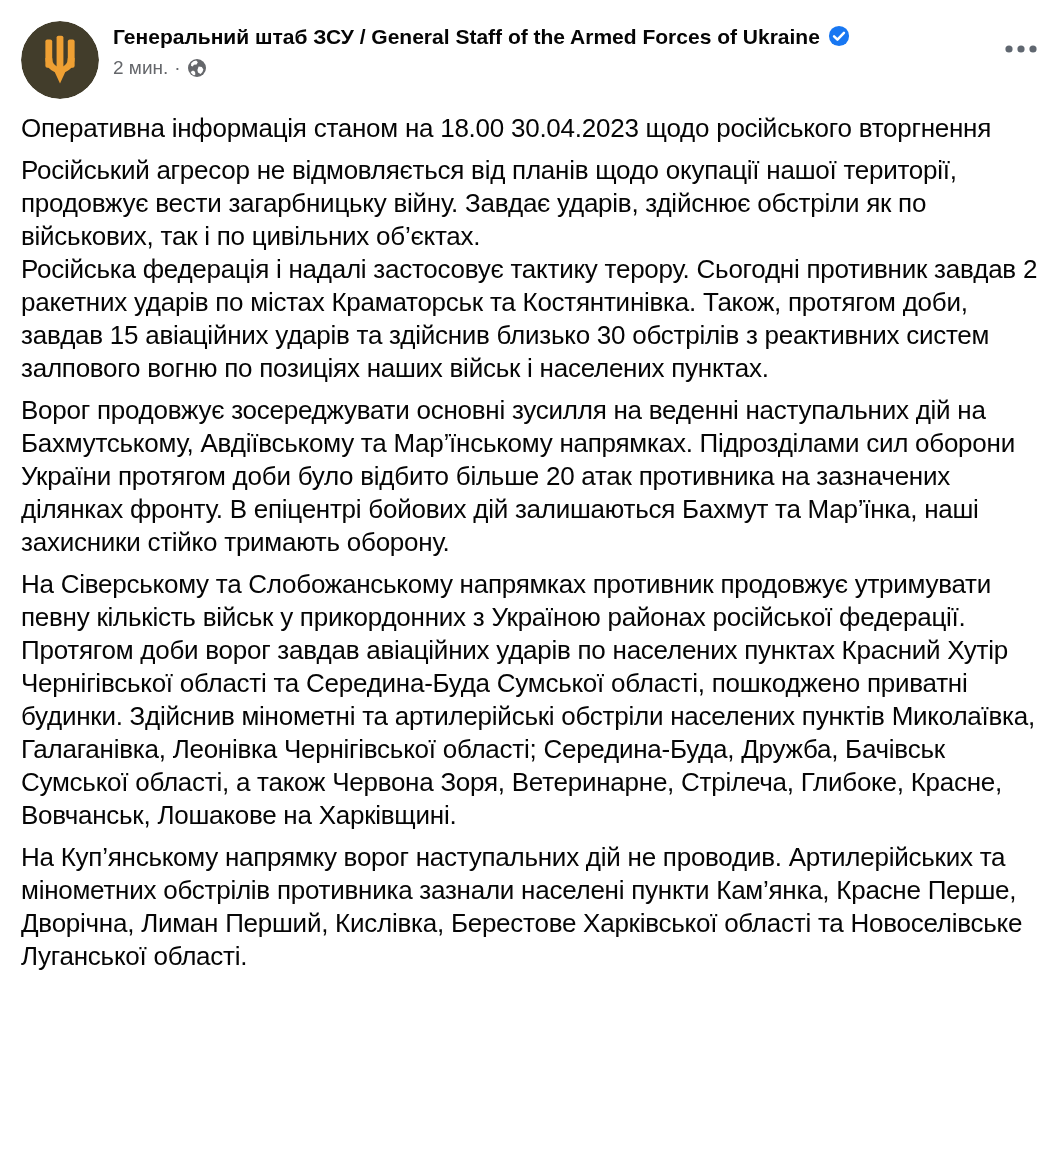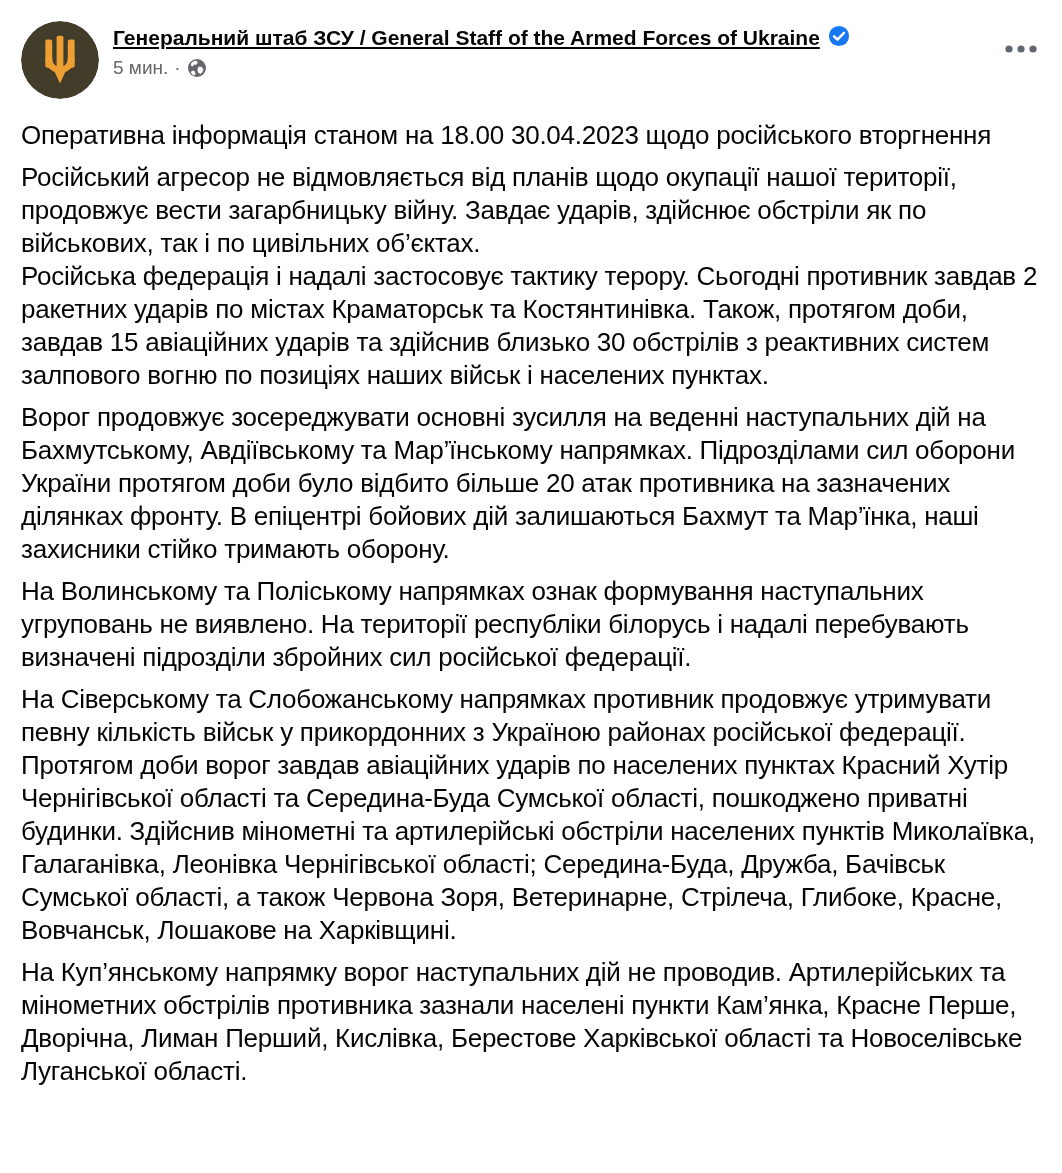--- a/index.html
+++ b/index.html
@@ -33,23 +33,22 @@
     overflow: hidden;
     cursor: pointer;
   }
   .header-info {
     flex: 1 1 auto;
     min-width: 0;
     padding-top: 2px;
   }
   .name-row {
     display: flex;
-    align-items: center;
+    align-items: flex-start;
     gap: 8px;
-    text-decoration: underline;
   }
   .page-name {
     font-size: 21px;
     font-weight: 700;
     line-height: 27px;
     color: #050505;
     cursor: pointer;
     white-space: nowrap;
   }
   .verified-badge {
@@ -78,21 +77,21 @@
     cursor: pointer;
   }
   .post-body {
     padding: 13px 18px 6px 21px;
     font-size: 26px;
     line-height: 33px;
     letter-spacing: -0.25px;
     color: #050505;
   }
   .post-body p {
-    margin: 7px 0 9px 0;
+    margin: 0 0 9px 0;
     white-space: pre-wrap;
   }
   .post-body p:last-child {
     margin-bottom: 0;
   }
 </style>
 </head>
 <body>
 
 <div class="post">
@@ -116,21 +115,21 @@
       <div class="name-row">
         <span class="page-name">Генеральний штаб ЗСУ / General Staff of the Armed Forces of Ukraine</span>
         <span class="verified-badge">
           <svg width="22" height="22" viewBox="0 0 24 24">
             <circle cx="12" cy="12" r="11" fill="#1877f2"></circle>
             <path d="M6.6 12.4 L10.3 16 L17.4 8.6" fill="none" stroke="#ffffff" stroke-width="2.7" stroke-linecap="round" stroke-linejoin="round"></path>
           </svg>
         </span>
       </div>
       <div class="meta-row">
-        <span>5 мин.</span>
+        <span>2 мин.</span>
         <span class="meta-sep">·</span>
         <span style="display:inline-flex;">
           <svg width="20" height="20" viewBox="0 0 20 20">
             <circle cx="10" cy="10" r="9" fill="#65676b"></circle>
             <path fill="#ffffff" d="M4.2 5.2 q2 -2.6 5 -2.8 l1.6 1.8 l-1.2 2.2 l-2.6 0.4 l-1.4 1.6 l-1.6 -0.6 z"></path>
             <path fill="#ffffff" d="M11.6 8.4 l3.2 0.6 l1.6 2.4 q-0.6 3 -2.8 4.6 l-2.6 -1.4 l-0.6 -2.6 z"></path>
             <path fill="#ffffff" d="M6 12.6 l2 1.2 l0.4 2.6 l-1.4 1 q-2.4 -1.2 -3.4 -3.4 z"></path>
           </svg>
         </span>
       </div>
@@ -146,18 +145,17 @@
       </svg>
     </div>
 
   </div>
 
   <div class="post-body">
       <p>Оперативна інформація станом на 18.00 30.04.2023 щодо російського вторгнення</p>
       <p>Російський агресор не відмовляється від планів щодо окупації нашої території, продовжує вести загарбницьку війну. Завдає ударів, здійснює обстріли як по військових, так і по цивільних об’єктах.
 Російська федерація і надалі застосовує тактику терору. Сьогодні противник завдав 2 ракетних ударів по містах Краматорськ та Костянтинівка. Також, протягом доби, завдав 15 авіаційних ударів та здійснив близько 30 обстрілів з реактивних систем залпового вогню по позиціях наших військ і населених пунктах.</p>
       <p>Ворог продовжує зосереджувати основні зусилля на веденні наступальних дій на Бахмутському, Авдіївському та Мар’їнському напрямках. Підрозділами сил оборони України протягом доби було відбито більше 20 атак противника на зазначених ділянках фронту. В епіцентрі бойових дій залишаються Бахмут та Мар’їнка, наші захисники стійко тримають оборону.</p>
-      <p>На Волинському та Поліському напрямках ознак формування наступальних угруповань не виявлено. На території республіки білорусь і надалі перебувають визначені підрозділи збройних сил російської федерації.</p>
       <p>На Сіверському та Слобожанському напрямках противник продовжує утримувати певну кількість військ у прикордонних з Україною районах російської федерації. Протягом доби ворог завдав авіаційних ударів по населених пунктах Красний Хутір Чернігівської області та Середина-Буда Сумської області, пошкоджено приватні будинки. Здійснив мінометні та артилерійські обстріли населених пунктів Миколаївка, Галаганівка, Леонівка Чернігівської області; Середина-Буда, Дружба, Бачівськ  Сумської області, а також Червона Зоря, Ветеринарне, Стрілеча, Глибоке, Красне, Вовчанськ, Лошакове на Харківщині.</p>
       <p>На Куп’янському напрямку ворог наступальних дій не проводив. Артилерійських та мінометних обстрілів противника зазнали населені пункти Кам’янка, Красне Перше, Дворічна, Лиман Перший, Кислівка, Берестове Харківської області та Новоселівське Луганської області.</p>
     </div>
 
 </div>
 
 </body></html>

